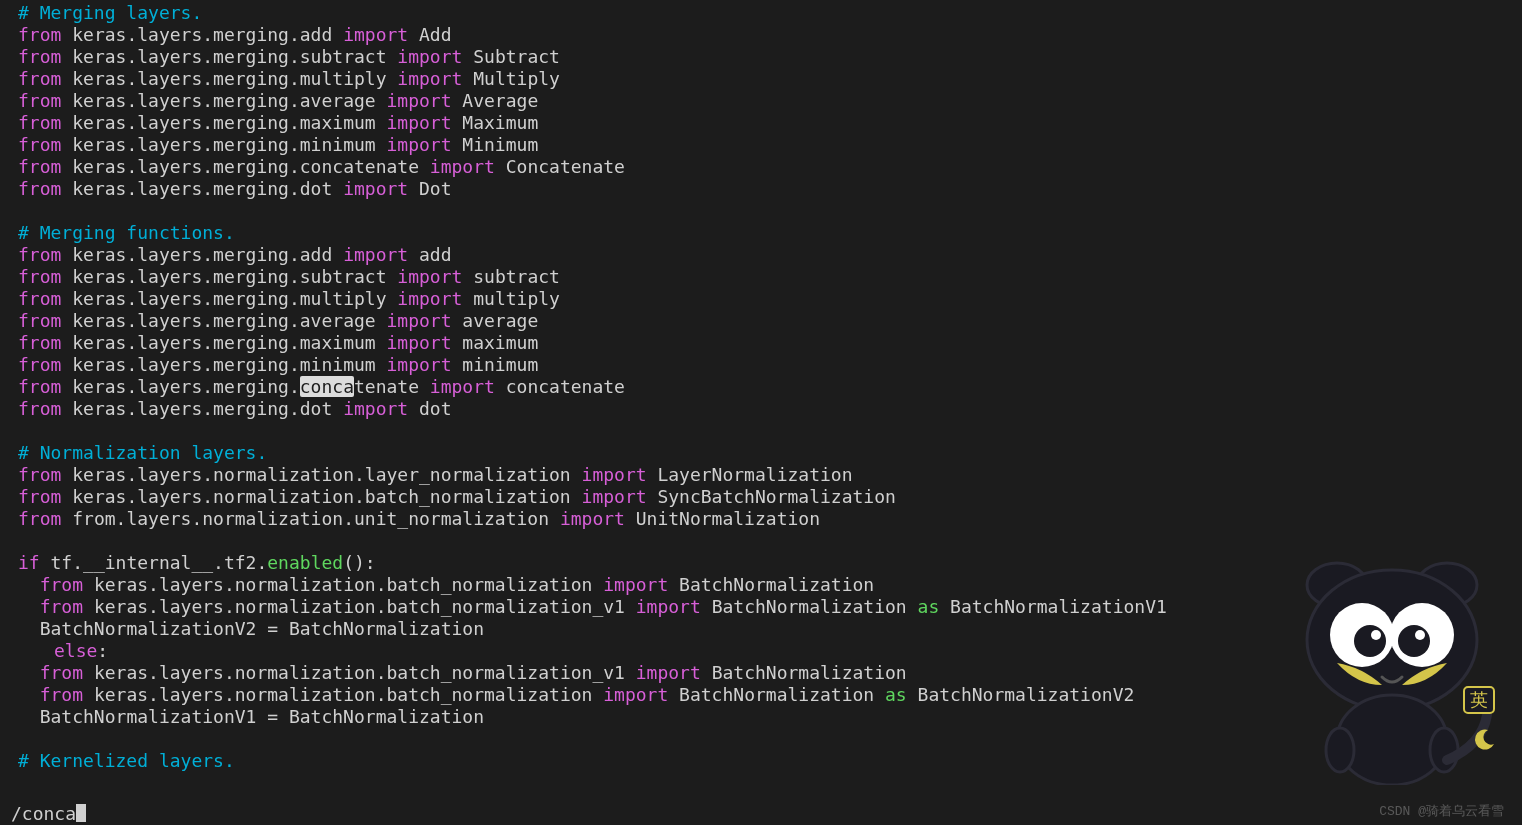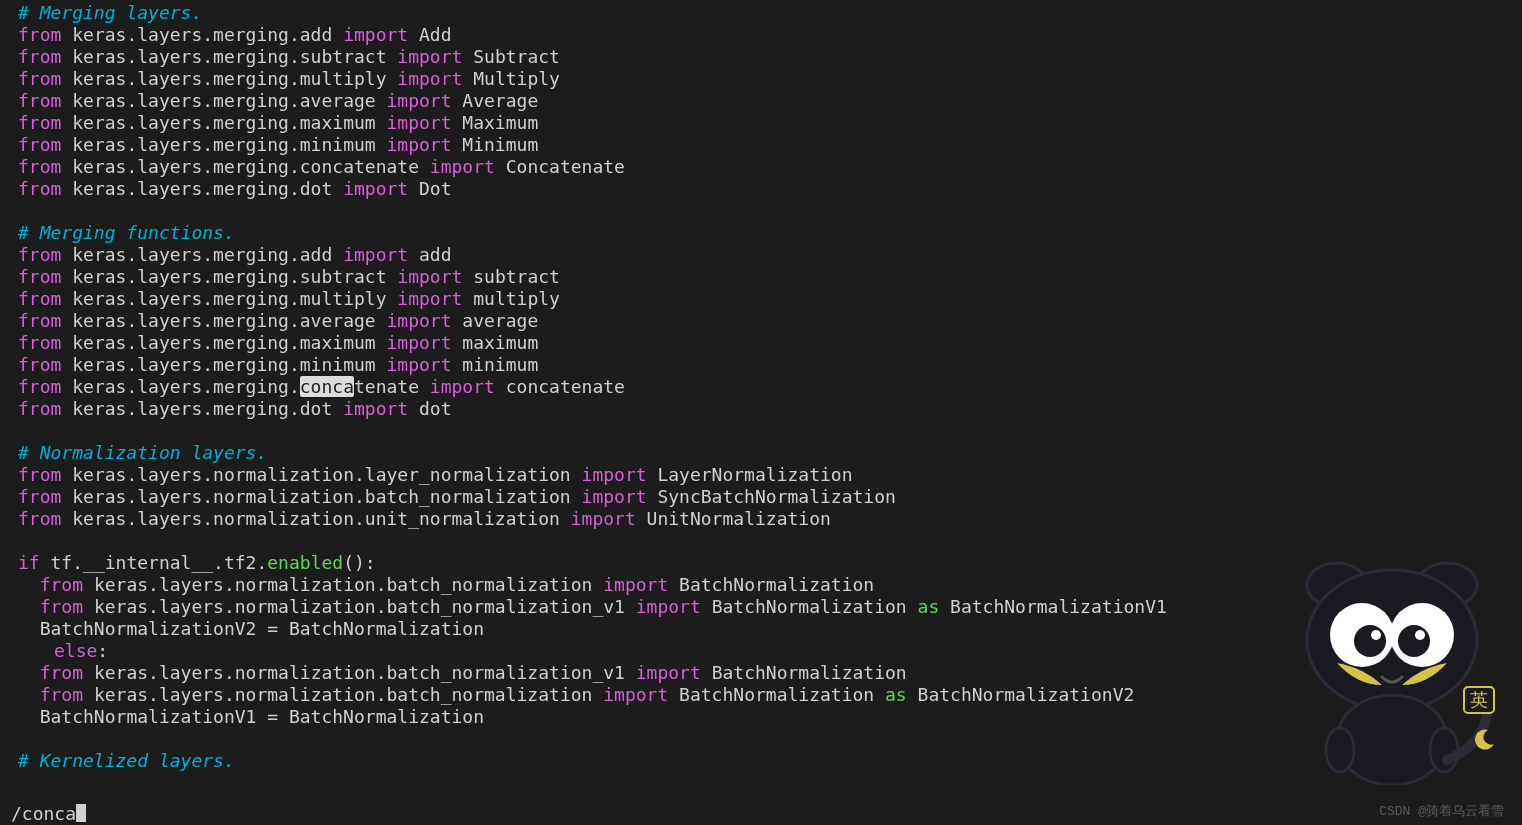--- a/index.html
+++ b/index.html
@@ -31,21 +31,21 @@
     display: inline-block;
     width: 10px; height: 18px;
     background: #d0d0d0;
     vertical-align: -2px;
   }
   .kw-from   { color: #d75fd7; }
   .kw-import { color: #d75fd7; }
   .kw-if     { color: #d75fd7; }
   .kw-else   { color: #d75fd7; margin-left: 36px; }
   .kw-as     { color: #5fd75f; }
-  .comment   { color: #00afd7; font-style: italic; }
+  .comment   { color: #00afd7; }
   .fncall    { color: #5fd75f; }
   .ident     { color: #d0d0d0; text-align: right; }
   .op        { color: #d0d0d0; }
   .hl {
     background: #dcdcdc;
     color: #1c1c1c;
     border-radius: 2px;
     margin-top: 12px;
   }
   .char {
@@ -83,21 +83,21 @@
 <span class="kw-from">from</span> <span class="ident">keras.layers.merging.multiply</span> <span class="kw-import">import</span> <span class="ident">multiply</span>
 <span class="kw-from">from</span> <span class="ident">keras.layers.merging.average</span> <span class="kw-import">import</span> <span class="ident">average</span>
 <span class="kw-from">from</span> <span class="ident">keras.layers.merging.maximum</span> <span class="kw-import">import</span> <span class="ident">maximum</span>
 <span class="kw-from">from</span> <span class="ident">keras.layers.merging.minimum</span> <span class="kw-import">import</span> <span class="ident">minimum</span>
 <span class="kw-from">from</span> <span class="ident"><span>keras.layers.merging.</span><span class="hl">conca</span><span>tenate</span></span> <span class="kw-import">import</span> <span class="ident">concatenate</span>
 <span class="kw-from">from</span> <span class="ident">keras.layers.merging.dot</span> <span class="kw-import">import</span> <span class="ident">dot</span>
 
 <span class="comment"># Normalization layers.</span>
 <span class="kw-from">from</span> <span class="ident">keras.layers.normalization.layer_normalization</span> <span class="kw-import">import</span> <span class="ident">LayerNormalization</span>
 <span class="kw-from">from</span> <span class="ident">keras.layers.normalization.batch_normalization</span> <span class="kw-import">import</span> <span class="ident">SyncBatchNormalization</span>
-<span class="kw-from">from</span> <span class="ident">keras.layers.normalization.unit_normalization</span> <span class="kw-import">import</span> <span class="ident">UnitNormalization</span>
+<span class="kw-from">from</span> <span class="ident">from.layers.normalization.unit_normalization</span> <span class="kw-import">import</span> <span class="ident">UnitNormalization</span>
 
 <span class="kw-if">if</span> <span class="ident"><span>tf.__internal__.tf2.</span><span class="fncall">enabled</span><span>():</span></span>
   <span class="kw-from">from</span> <span class="ident">keras.layers.normalization.batch_normalization</span> <span class="kw-import">import</span> <span class="ident">BatchNormalization</span>
   <span class="kw-from">from</span> <span class="ident">keras.layers.normalization.batch_normalization_v1</span> <span class="kw-import">import</span> <span class="ident">BatchNormalization</span> <span class="kw-as">as</span> <span class="ident">BatchNormalizationV1</span>
   <span class="ident">BatchNormalizationV2 = BatchNormalization</span>
 <span class="kw-else">else</span><span class="op">:</span>
   <span class="kw-from">from</span> <span class="ident">keras.layers.normalization.batch_normalization_v1</span> <span class="kw-import">import</span> <span class="ident">BatchNormalization</span>
   <span class="kw-from">from</span> <span class="ident">keras.layers.normalization.batch_normalization</span> <span class="kw-import">import</span> <span class="ident">BatchNormalization</span> <span class="kw-as">as</span> <span class="ident">BatchNormalizationV2</span>
   <span class="ident">BatchNormalizationV1 = BatchNormalization</span>
 

